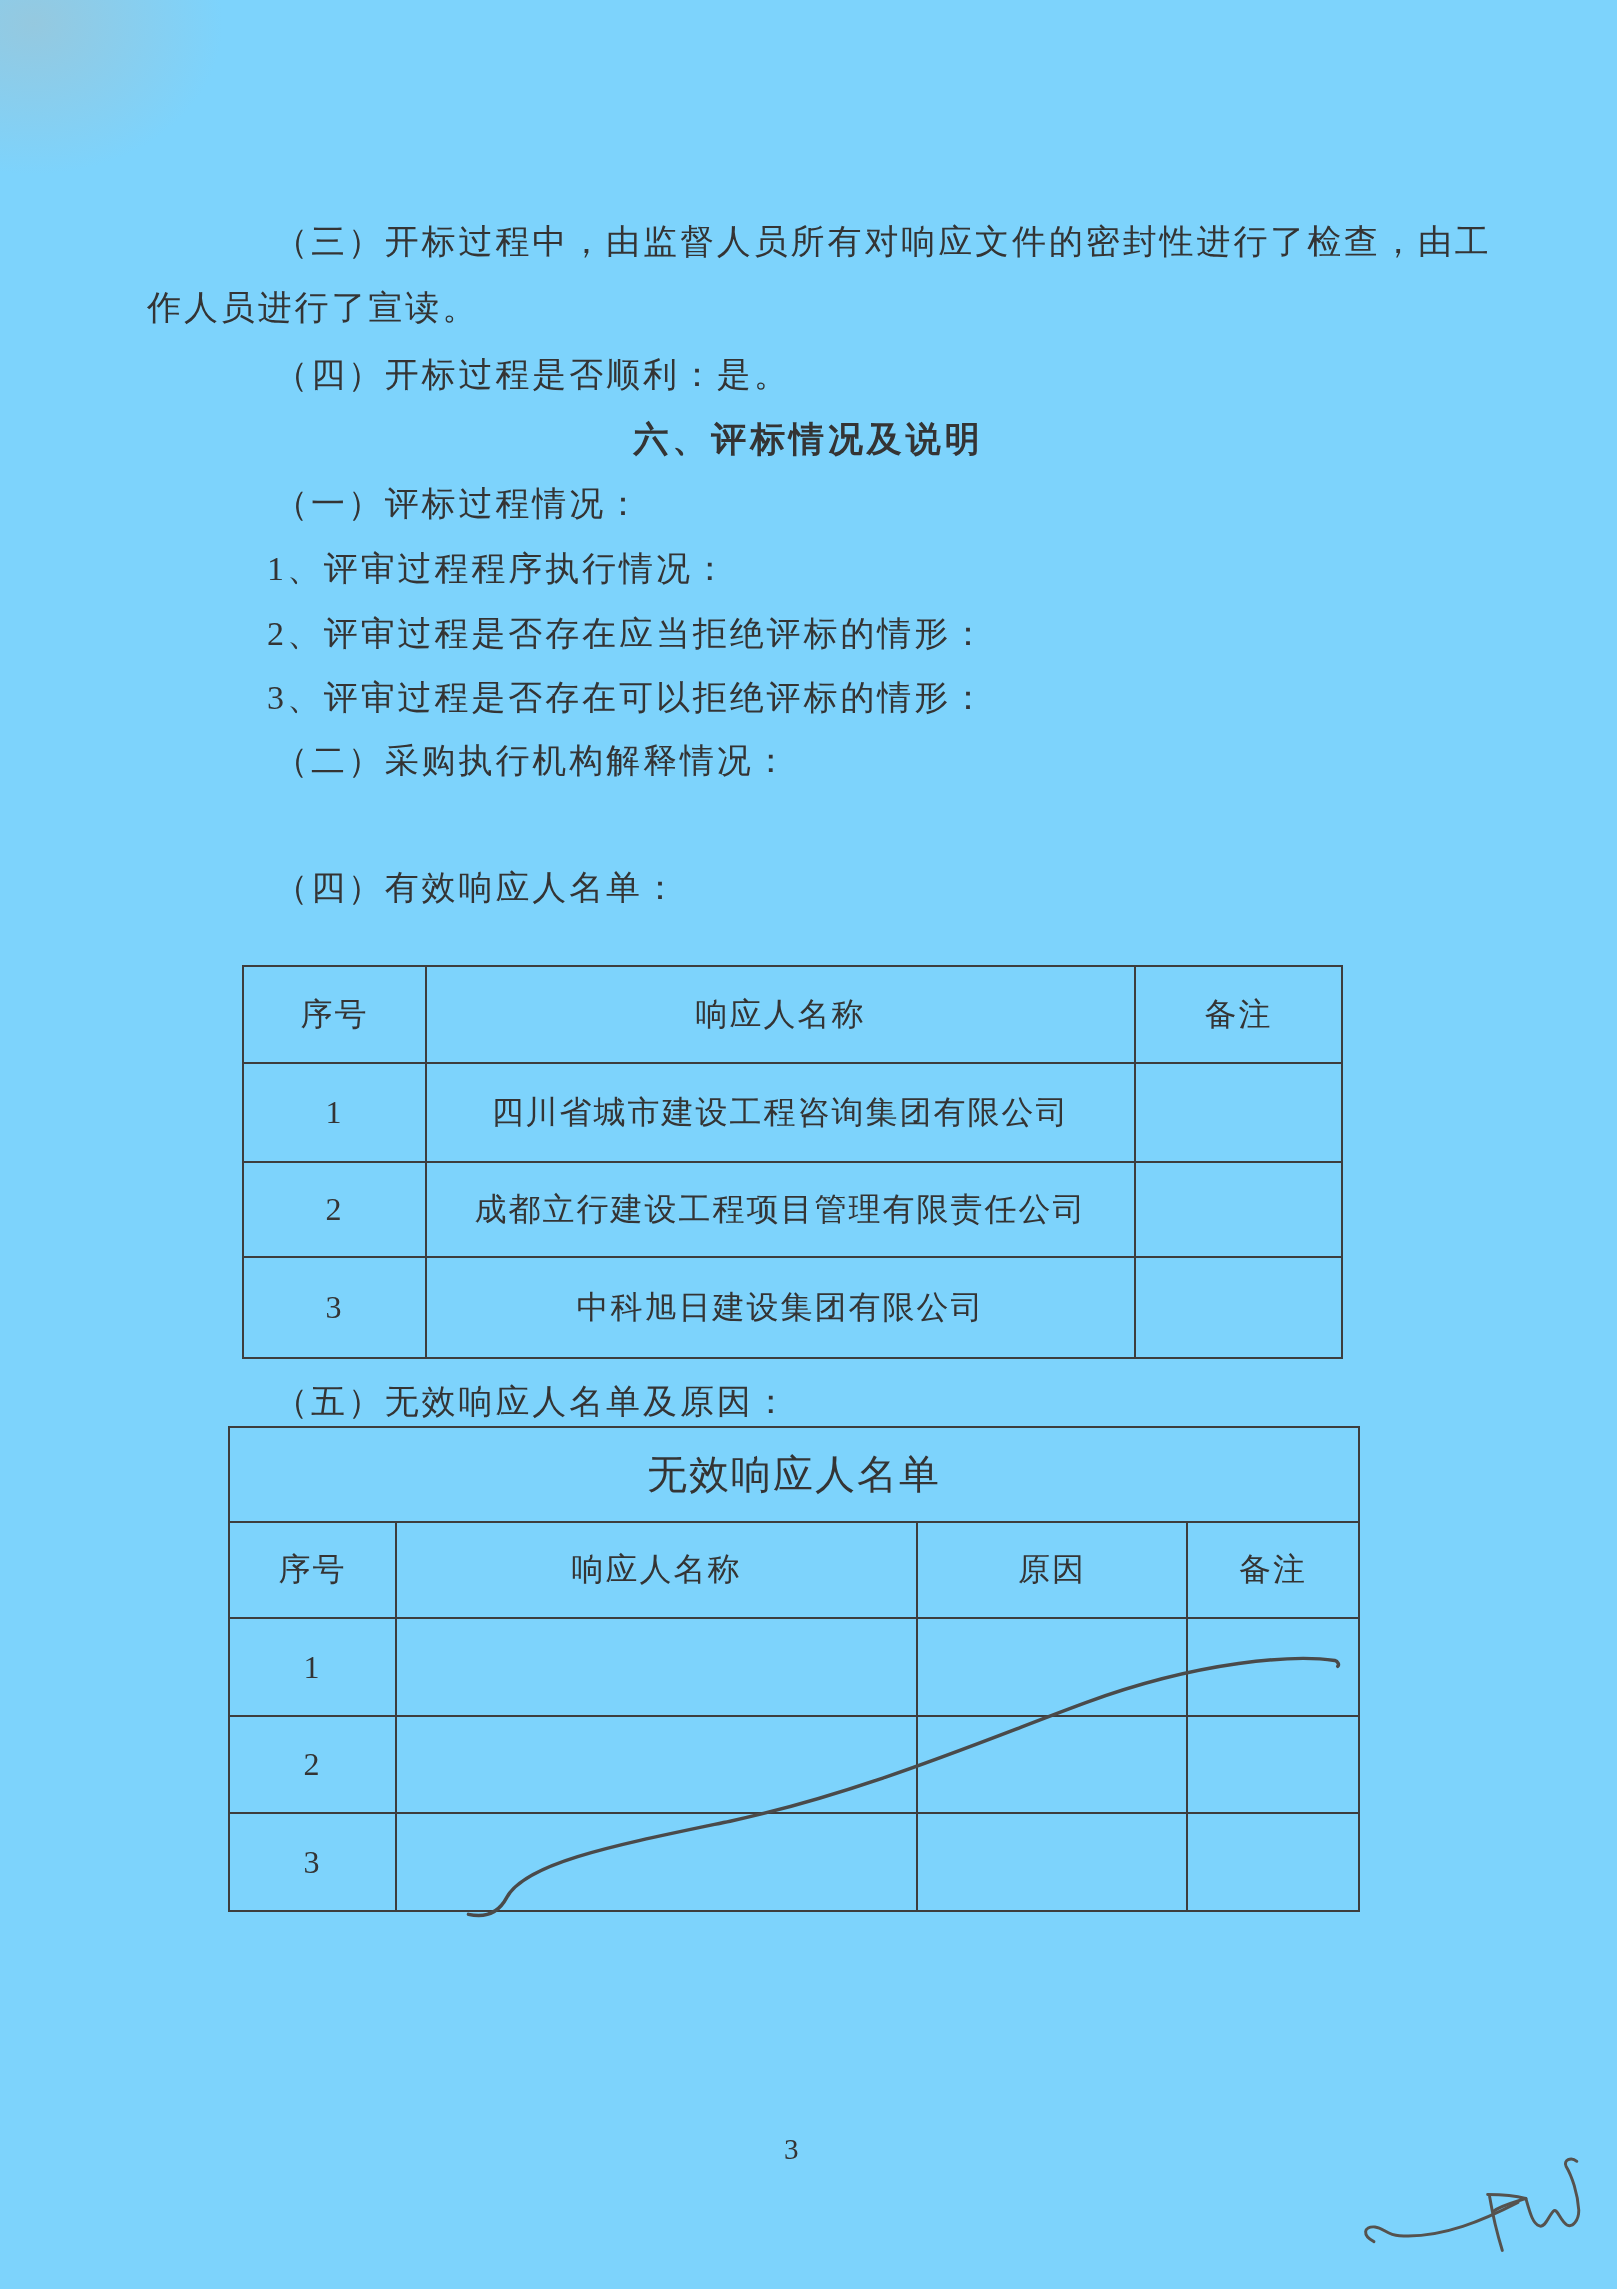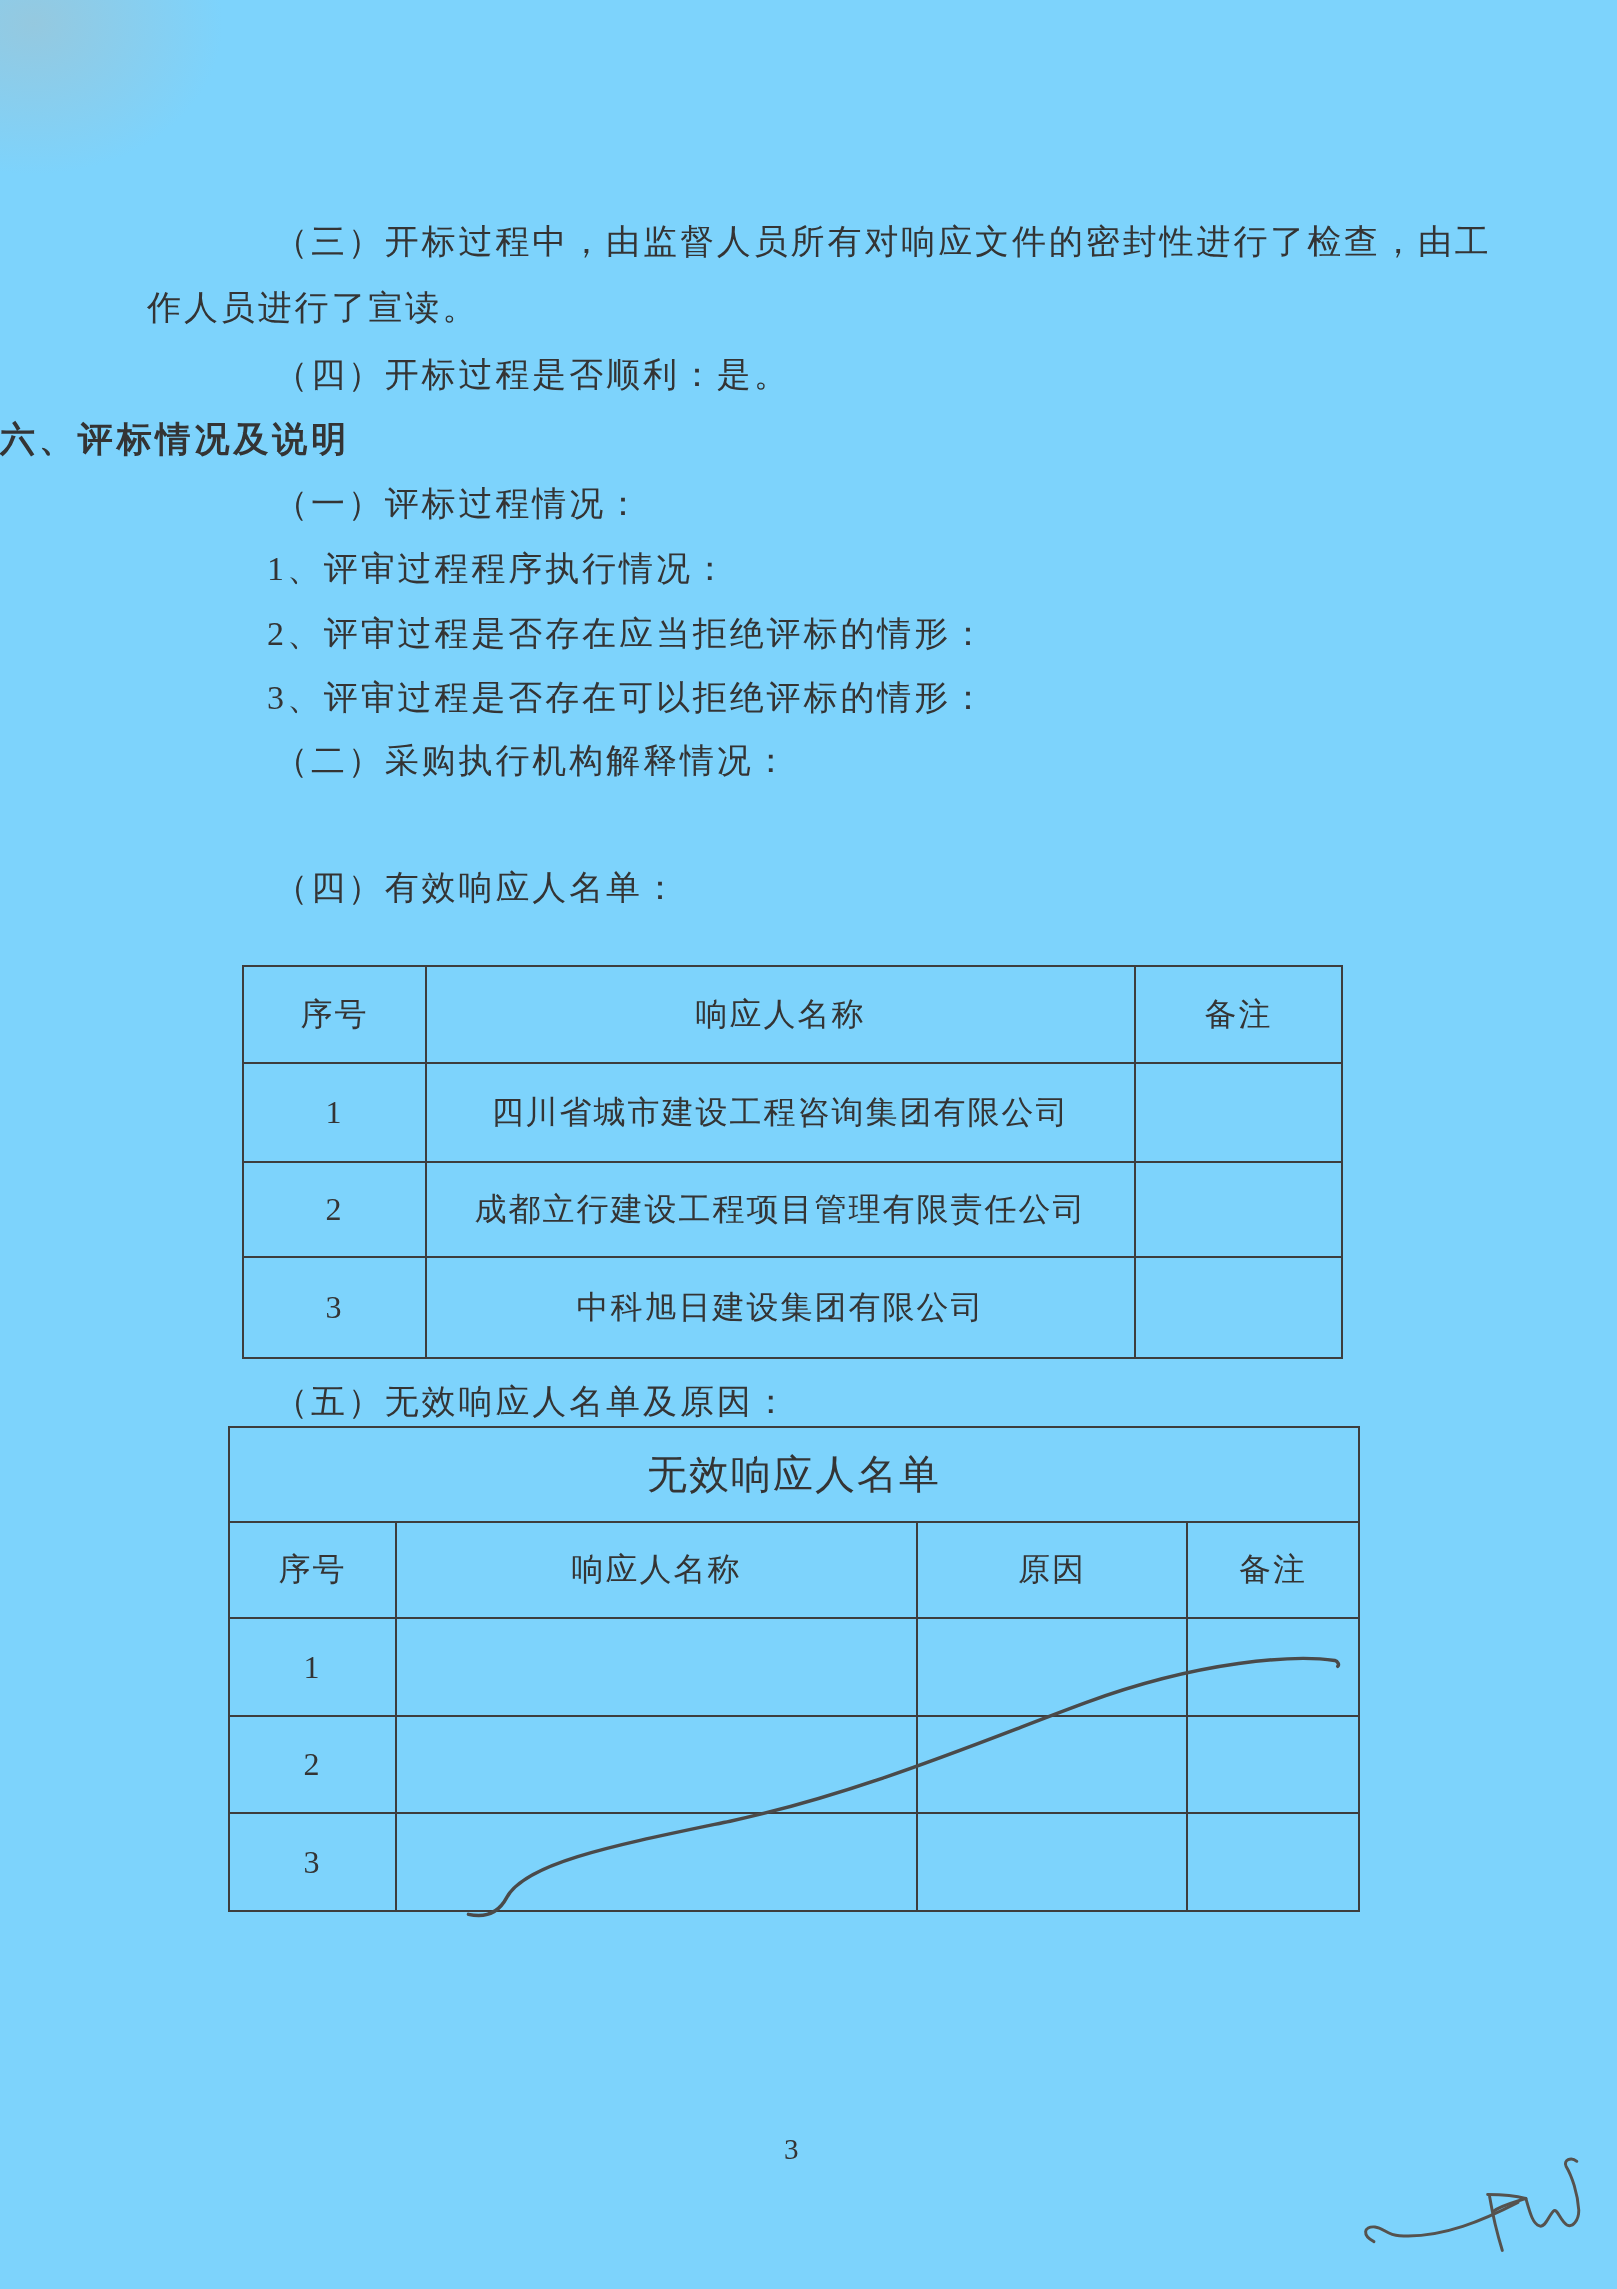--- a/index.html
+++ b/index.html
@@ -19,20 +19,21 @@
   .line{
     position:absolute;
     font-size:34px;
     letter-spacing:2.9px;
     white-space:nowrap;
     line-height:43px;
   }
   .heading{
     position:absolute;
     left:0;width:100%;
+    text-align:center;
     font-size:35px;
     font-weight:700;
     letter-spacing:3.9px;
   }
   table{border-collapse:collapse;table-layout:fixed;position:absolute;background:transparent;padding-left:44px;}
   td,th{
     border:2px solid #3d3d3d;
     font-weight:400;
     font-size:32px;
     letter-spacing:2px;

